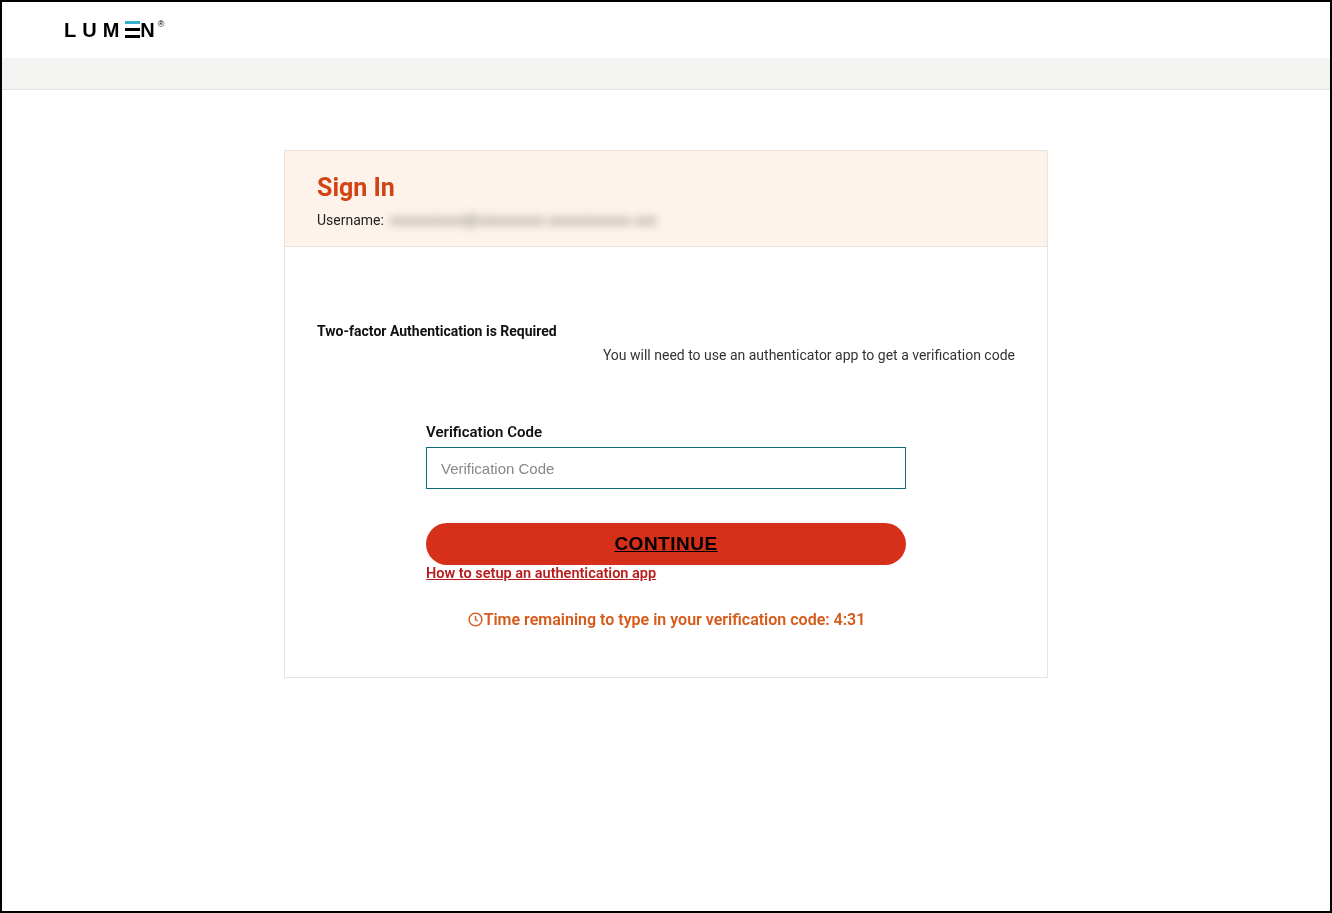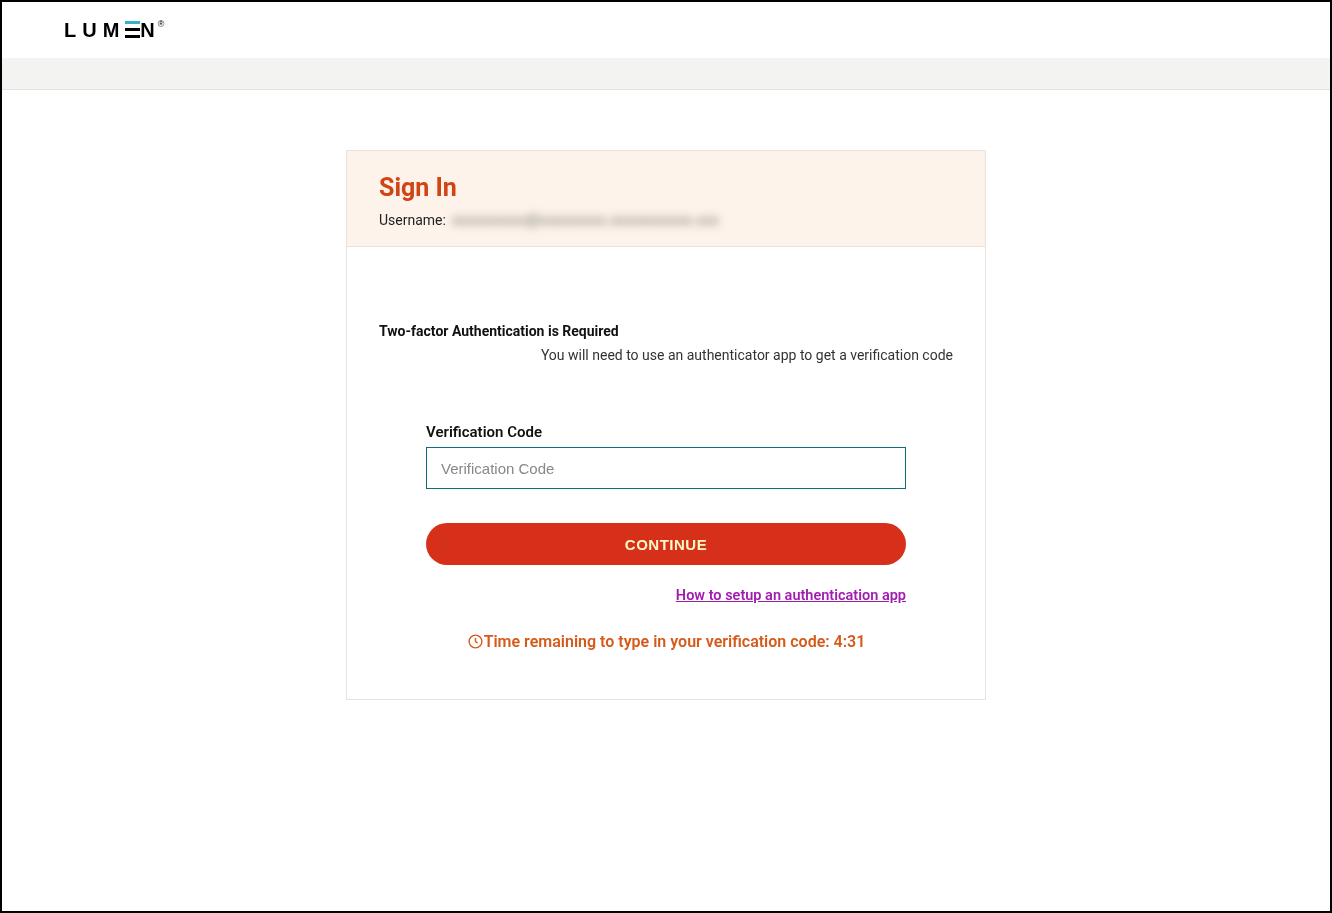--- a/index.html
+++ b/index.html
@@ -59,21 +59,21 @@
     height: 32px;
     background: #f3f3f2;
     border-bottom: 1px solid #e2e2e1;
   }
   .main {
     display: flex;
     justify-content: center;
     padding-top: 60px;
   }
   .card {
-    width: 640px;
+    width: 764px;
     border: 1px solid #ebe2d9;
     background: #fff;
   }
   .card-head {
     background: #fdf3ea;
     padding: 22px 32px 18px 32px;
     border-bottom: 1px solid #ece3da;
   }
   .card-head h1 {
     color: #d14414;
@@ -130,31 +130,31 @@
     outline: none;
   }
   .code-input::placeholder { color: #888; }
   .continue-btn {
     width: 100%;
     height: 42px;
     margin-top: 34px;
     background: #d6301a;
     border: none;
     border-radius: 21px;
-    color: #fef9c3;
-    font-size: 15px;
+    color: #000000;
+    font-size: 19px;
     font-weight: 700;
     letter-spacing: 0.5px;
     cursor: pointer;
+    text-decoration: underline;
   }
   .help-link {
     display: block;
-    margin-top: 22px;
-    text-align: right;
-    color: #a21caf;
+    text-align: left;
+    color: #b91c1c;
     font-size: 14.5px;
     text-decoration: underline;
     font-weight: 600;
   }
   .timer-row {
     margin-top: 28px;
     text-align: center;
     color: #d65a1a;
     font-size: 16px;
     font-weight: 600;

